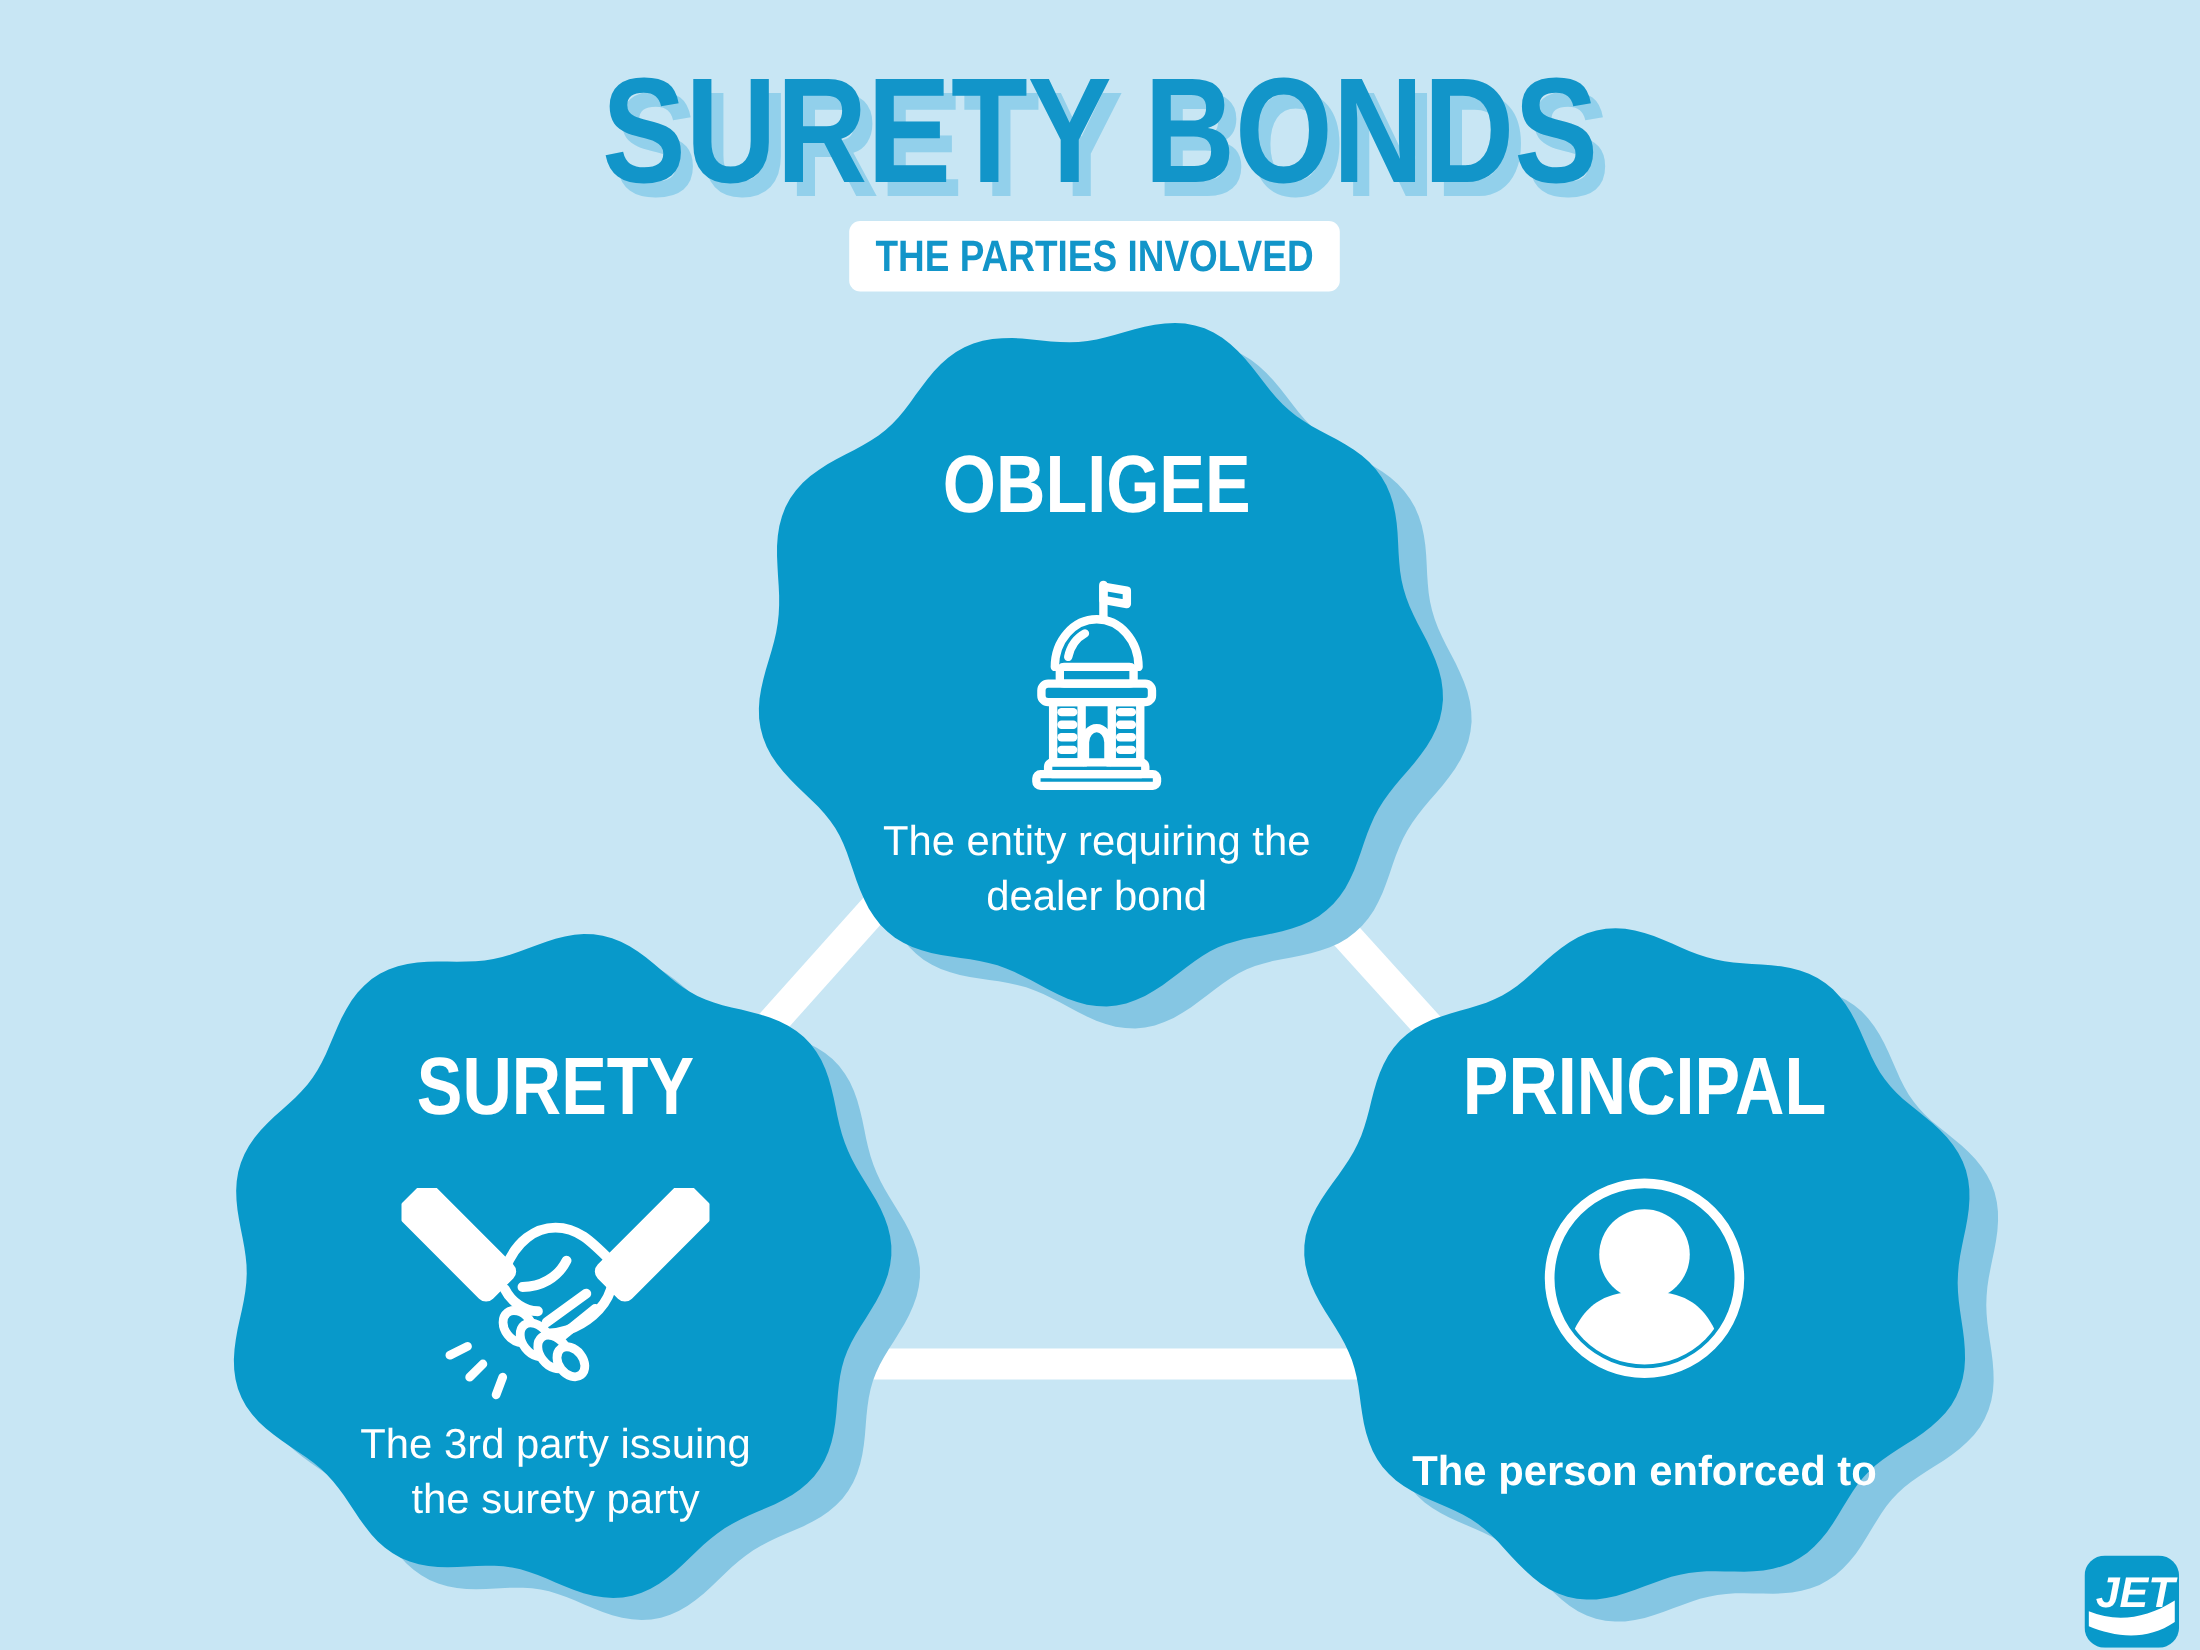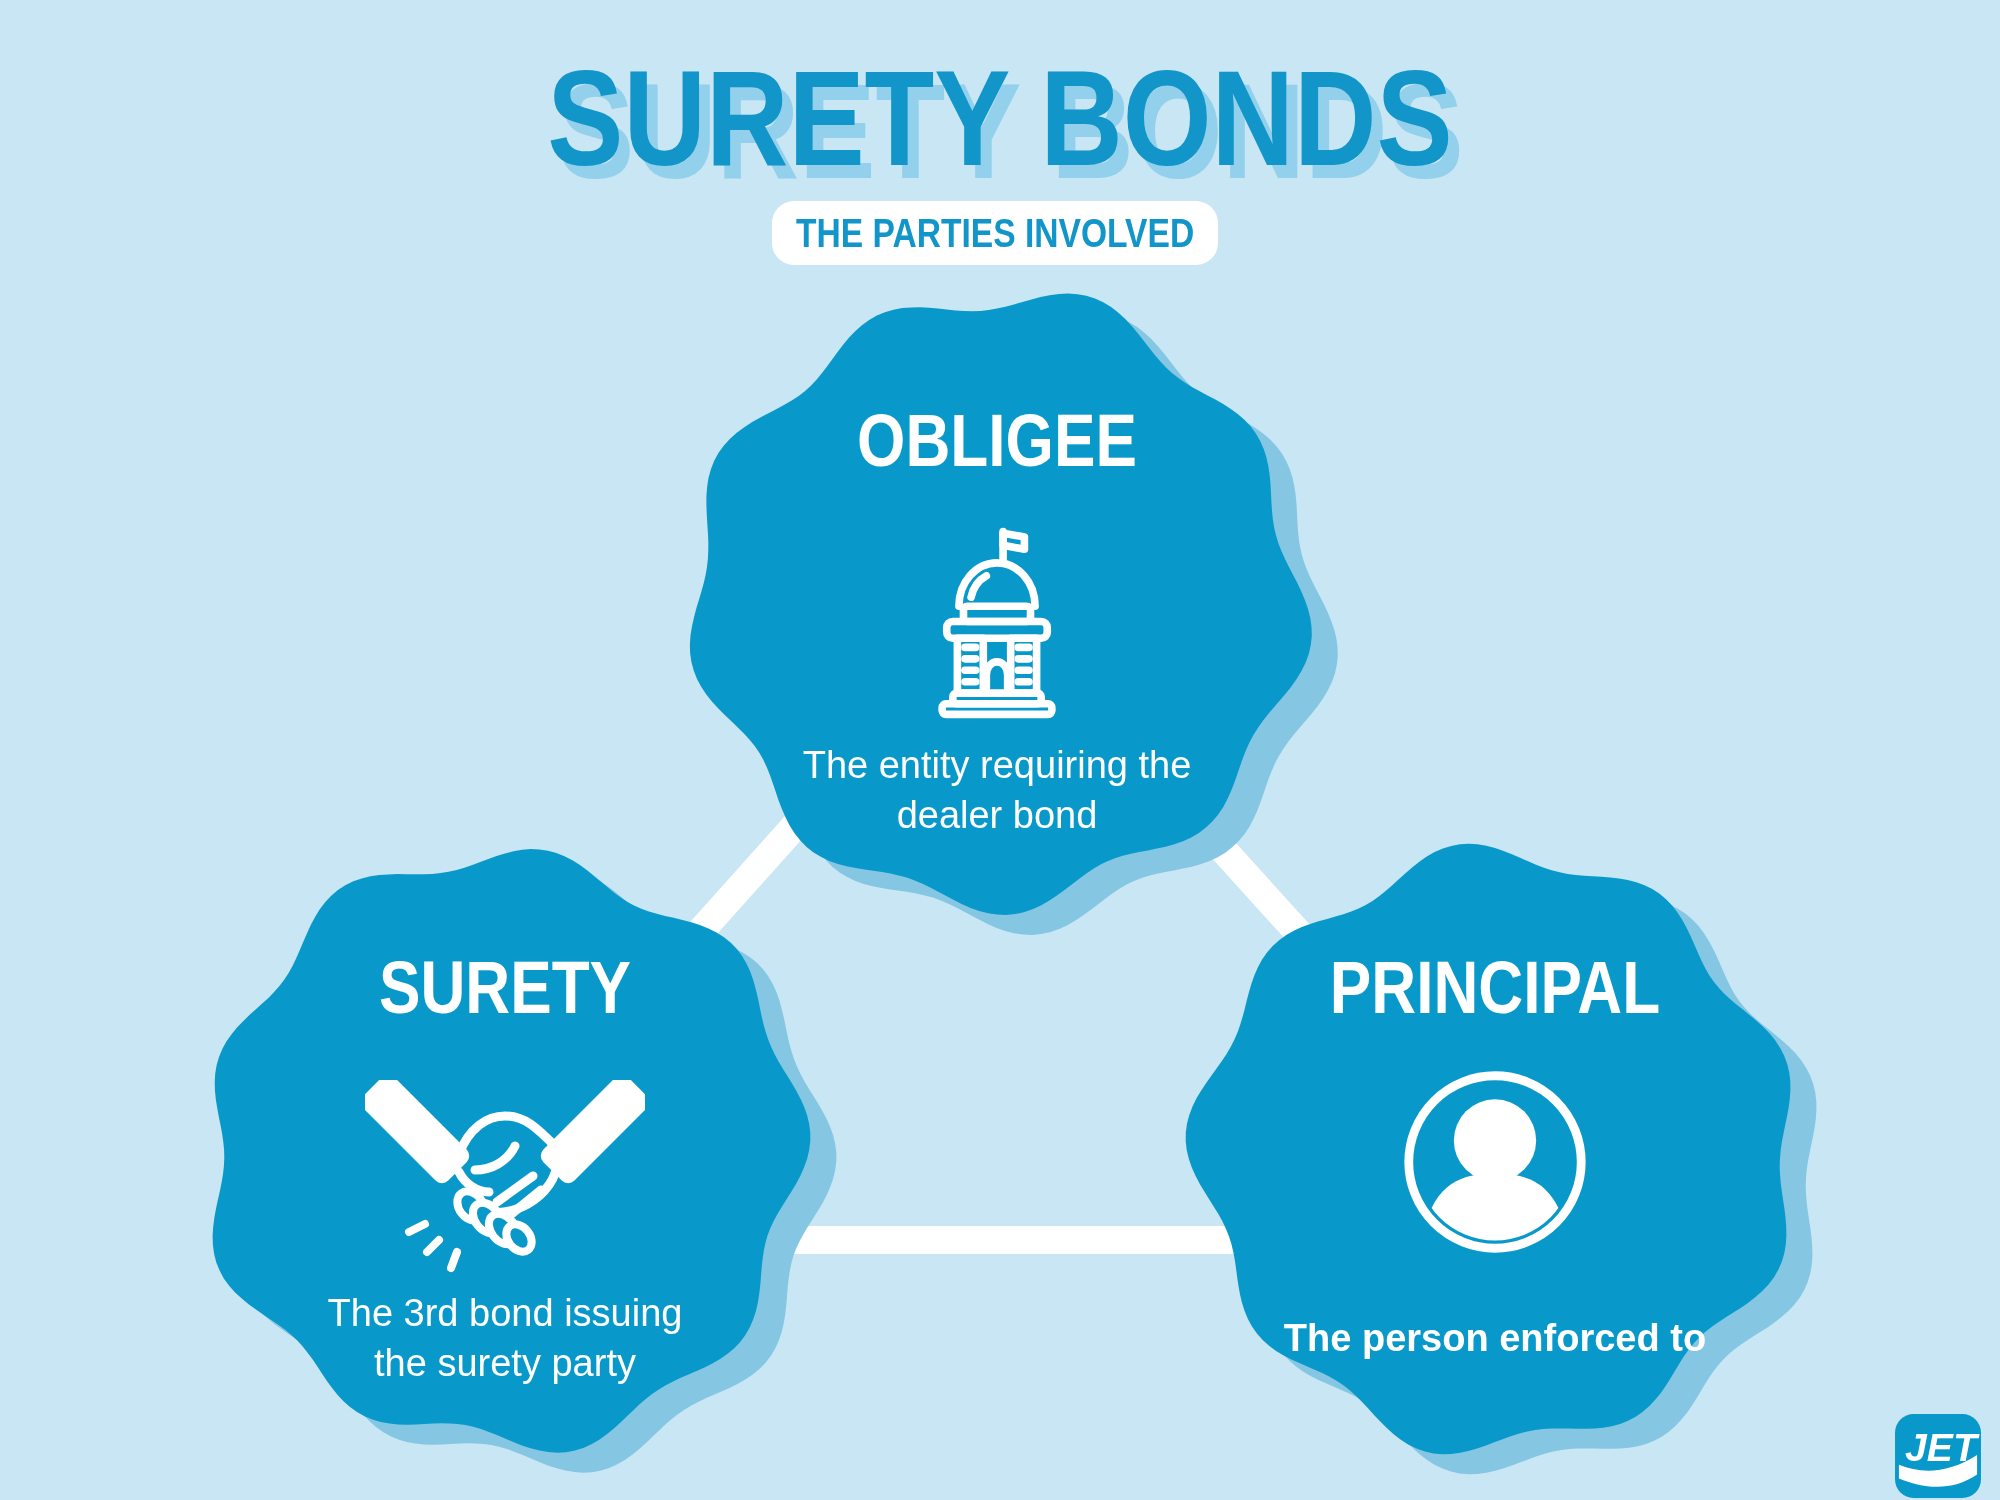--- a/index.html
+++ b/index.html
@@ -21,21 +21,21 @@
   .page-title{
     left:1000px;top:118px;margin:0;white-space:nowrap;
     font-size:136px;font-weight:bold;letter-spacing:0px;
     color:var(--title-color);
     transform:translate(-50%,-50%) scaleX(0.84);
     text-shadow:13px 13px 0 var(--title-shadow);
   }
   .subtitle-pill{
     left:995px;top:233px;width:446px;height:64px;
     transform:translate(-50%,-50%);
-    background:#ffffff;border-radius:22px;
+    background:#ffffff;border-radius:10px;
     display:flex;align-items:center;justify-content:center;
   }
   .subtitle-text{
     font-size:40px;font-weight:bold;color:var(--title-color);
     white-space:nowrap;transform:scaleX(0.84);
   }
   .party-label{
     white-space:nowrap;font-size:74px;font-weight:bold;color:var(--content-text);
     transform:translate(-50%,-50%) scaleX(0.84);
   }
@@ -124,21 +124,21 @@
         <ellipse cx="154" cy="158" rx="11" ry="15" transform="rotate(-38 154 158)"></ellipse>
       </g>
       <g fill="none" stroke="#ffffff" stroke-width="8" stroke-linecap="round">
         <path d="M74 160 L 62 172"></path>
         <path d="M92 172 L 86 188"></path>
         <path d="M60 144 L 44 152"></path>
       </g>
     </svg>
   </div>
   <div class="abs party-desc" style="left:505px;top:1338px;">
-    <div>The 3rd bond issuing</div>
+    <div>The 3rd party issuing</div>
     <div>the surety party</div>
   </div>
 
   <div class="abs party-label" style="left:1495px;top:987px;">PRINCIPAL</div>
   <div class="abs party-icon" style="left:1495px;top:1162px;">
     <svg width="196" height="196" viewBox="0 0 200 200">
       <defs>
         <clipPath id="person-clip">
             <circle cx="100" cy="100" r="80"></circle>
           </clipPath>

